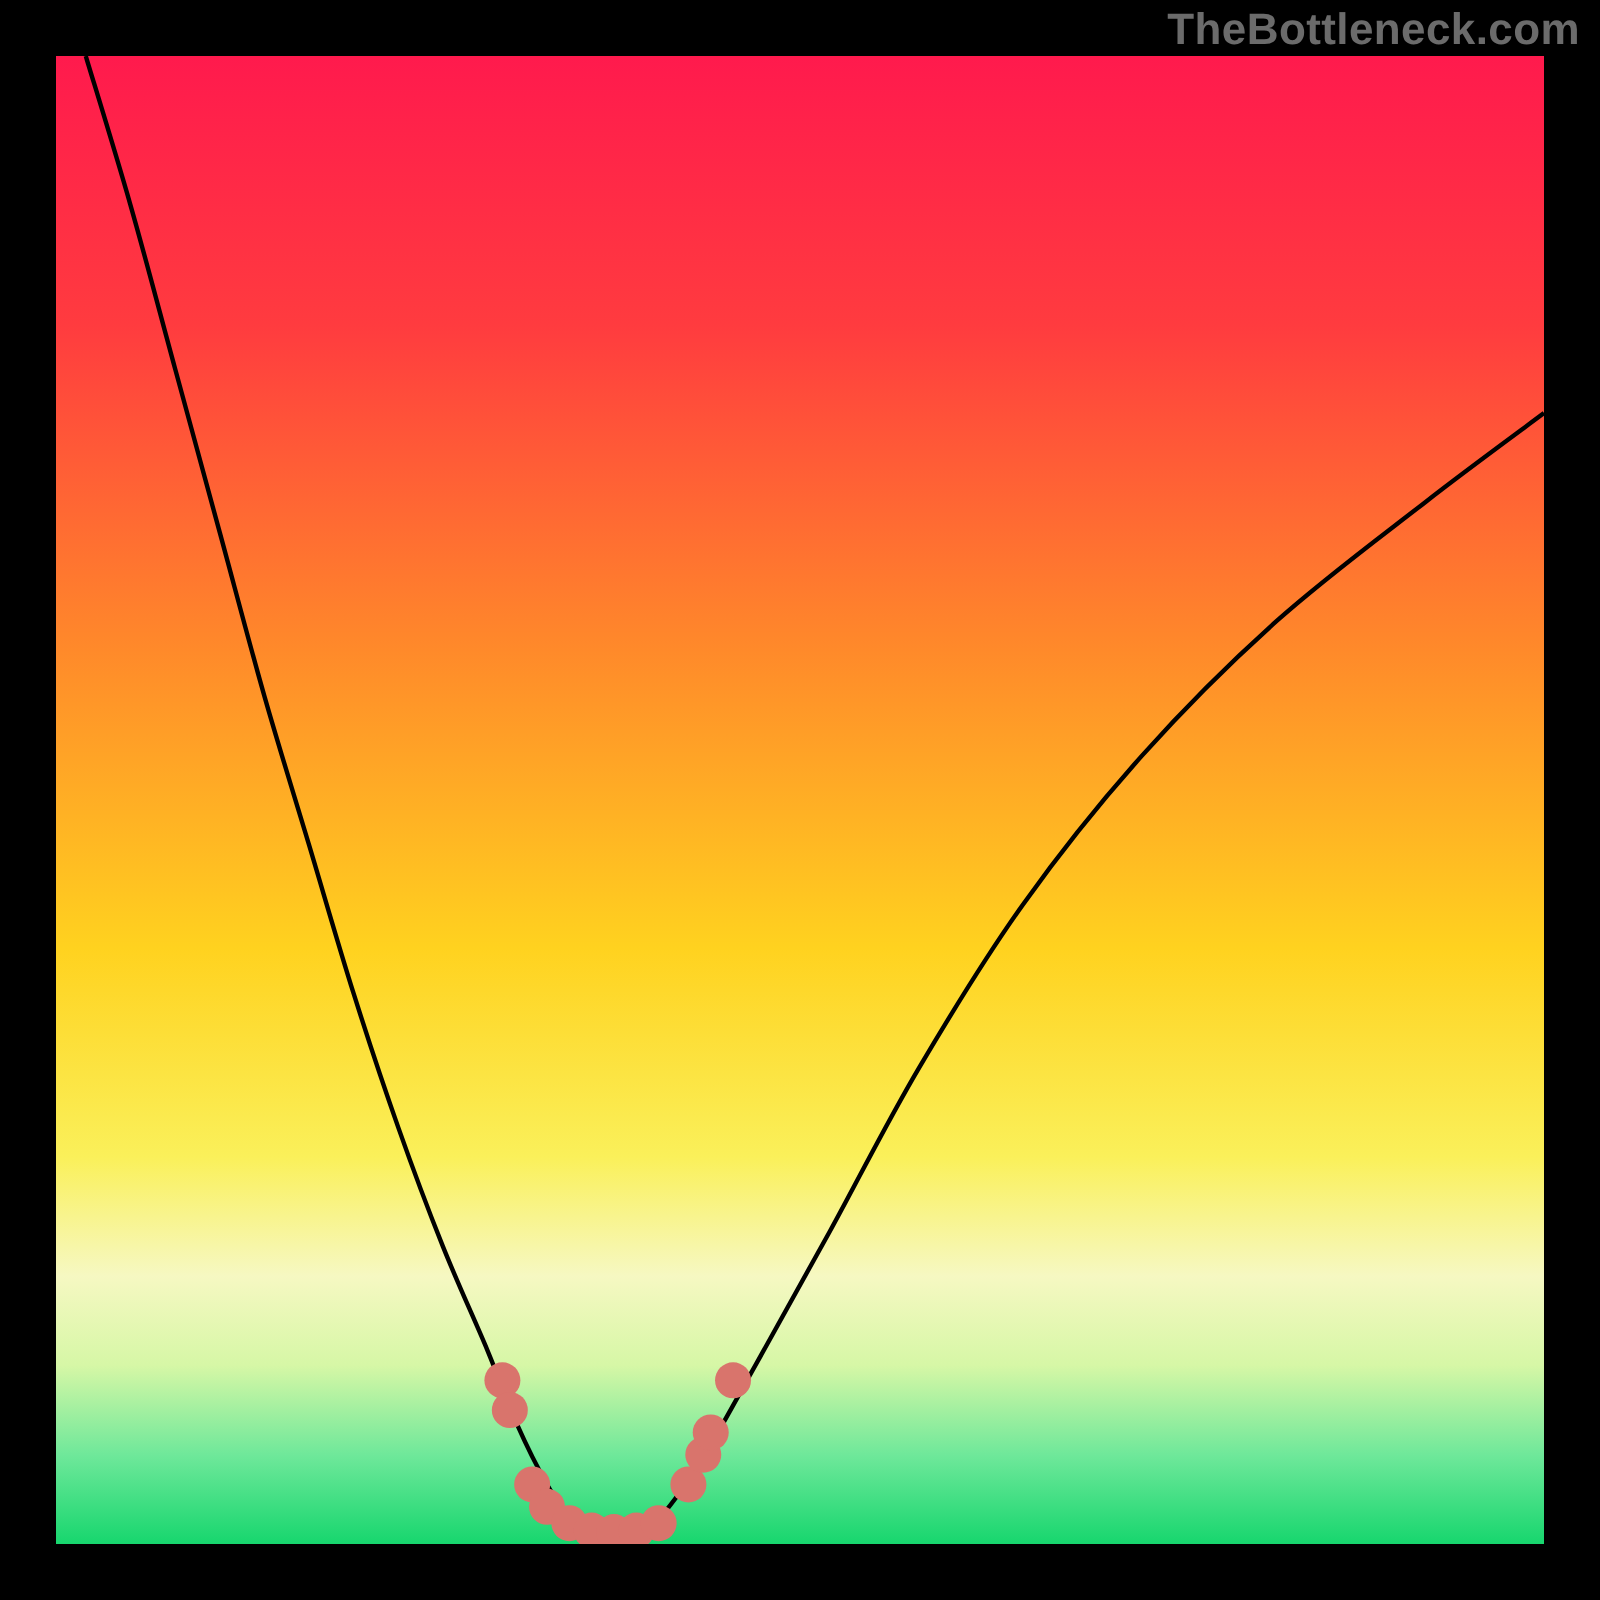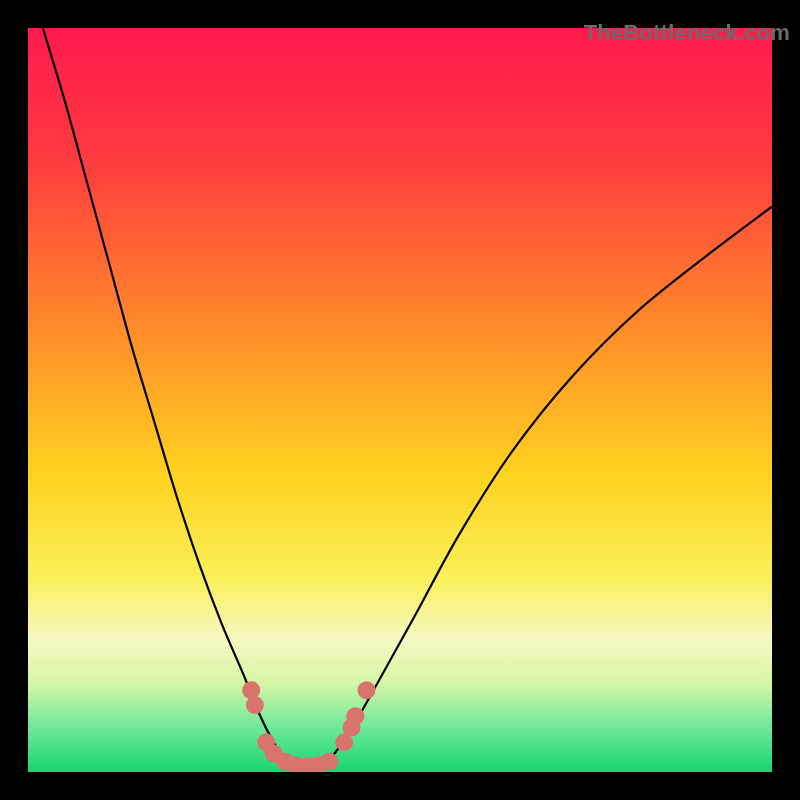--- a/index.html
+++ b/index.html
@@ -19,21 +19,21 @@
   .plot {
     position: absolute;
     left: 28px;
     top: 28px;
     width: 744px;
     height: 744px;
     overflow: hidden;
   }
   .watermark {
     position: absolute;
-    top: 20px;
+    top: 2px;
     right: 10px;
     font-size: 22px;
     font-weight: 600;
     color: #6b6b6b;
     letter-spacing: 0.2px;
     user-select: none;
   }
   svg { display: block; }
 </style>
 </head>

